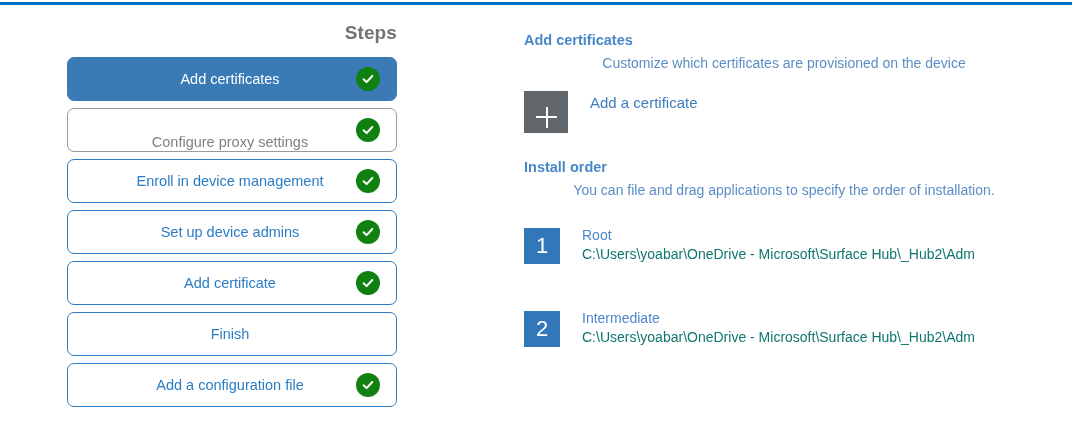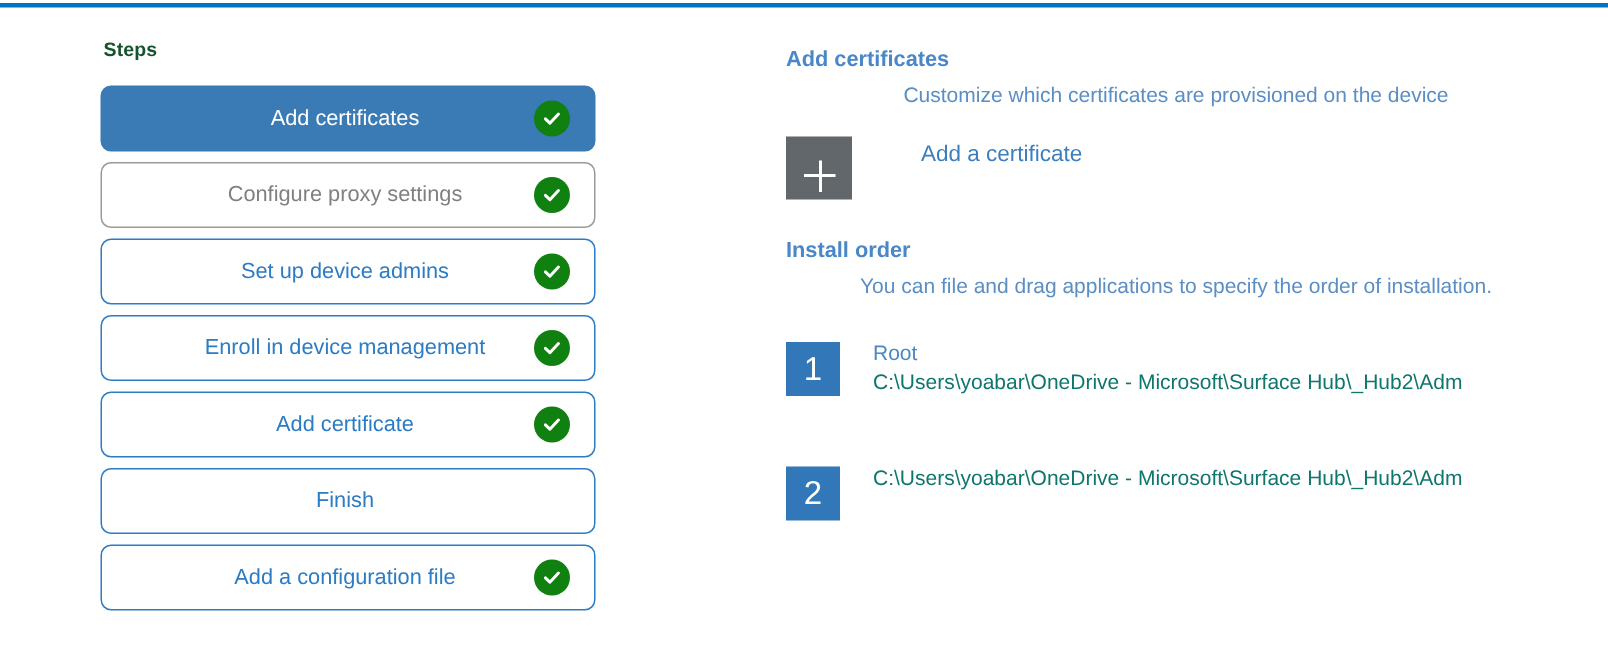--- a/index.html
+++ b/index.html
@@ -36,26 +36,27 @@
   }
 
   
   #steps-panel {
     position: absolute;
     left: 67px;
     top: 17px;
     width: 330px;
   }
   #steps-title {
-    font-size: 13px;
+    font-size: 19px;
     font-weight: bold;
-    color: #14532d;
+    color: #737373;
     letter-spacing: .1px;
     margin: 0 0 13px 2px;
     line-height: 22px;
+    text-align: right;
   }
 
   .step {
     position: relative;
     box-sizing: border-box;
     width: 330px;
     height: 44px;
     margin-bottom: 7px;
     border-radius: 7px;
     border: 1px solid #2b7cc4;
@@ -75,20 +76,21 @@
   }
   .step.active {
     background: #3a7ab5;
     border-color: #3a7ab5;
   }
   .step.active .step-label {
     color: #ffffff;
   }
   .step.muted {
     border-color: #9a9a9a;
+    align-items: flex-end;
   }
   .step.muted .step-label {
     color: #808080;
   }
 
   .check-badge {
     position: absolute;
     right: 16px;
     top: 50%;
     transform: translateY(-50%);
@@ -124,21 +126,20 @@
     text-align: center;
   }
 
   
   #add-cert-row {
     display: flex;
     align-items: flex-start;
     margin-top: 19px;
     cursor: pointer;
     width: 230px;
-    gap: 24px;
   }
   #add-cert-box {
     width: 44px;
     height: 42px;
     background: #62676b;
     position: relative;
     flex: 0 0 auto;
   }
   #add-cert-box .plus-h {
     position: absolute;
@@ -228,30 +229,30 @@
     <div class="step muted">
       <span class="step-label">Configure proxy settings</span>
       <span class="check-badge">
         <svg width="14" height="14" viewBox="0 0 14 14">
             <path d="M2.6 7.2 L5.6 10.1 L11.3 4.0" fill="none" stroke="#ffffff" stroke-width="2" stroke-linecap="round" stroke-linejoin="round"></path>
           </svg>
       </span>
     </div>
 
     <div class="step">
+      <span class="step-label">Enroll in device management</span>
+      <span class="check-badge">
+        <svg width="14" height="14" viewBox="0 0 14 14">
+            <path d="M2.6 7.2 L5.6 10.1 L11.3 4.0" fill="none" stroke="#ffffff" stroke-width="2" stroke-linecap="round" stroke-linejoin="round"></path>
+          </svg>
+      </span>
+    </div>
+
+    <div class="step">
       <span class="step-label">Set up device admins</span>
-      <span class="check-badge">
-        <svg width="14" height="14" viewBox="0 0 14 14">
-            <path d="M2.6 7.2 L5.6 10.1 L11.3 4.0" fill="none" stroke="#ffffff" stroke-width="2" stroke-linecap="round" stroke-linejoin="round"></path>
-          </svg>
-      </span>
-    </div>
-
-    <div class="step">
-      <span class="step-label">Enroll in device management</span>
       <span class="check-badge">
         <svg width="14" height="14" viewBox="0 0 14 14">
             <path d="M2.6 7.2 L5.6 10.1 L11.3 4.0" fill="none" stroke="#ffffff" stroke-width="2" stroke-linecap="round" stroke-linejoin="round"></path>
           </svg>
       </span>
     </div>
 
     <div class="step">
       <span class="step-label">Add certificate</span>
       <span class="check-badge">
@@ -298,20 +299,21 @@
           <div class="order-num">1</div>
           <div class="order-text">
             <div class="order-name">Root</div>
             <div class="order-path">C:\Users\yoabar\OneDrive - Microsoft\Surface Hub\_Hub2\Adm</div>
           </div>
         </div>
 
         <div class="order-item">
           <div class="order-num">2</div>
           <div class="order-text">
+            <div class="order-name">Intermediate</div>
             <div class="order-path">C:\Users\yoabar\OneDrive - Microsoft\Surface Hub\_Hub2\Adm</div>
           </div>
         </div>
 
       </div>
     </div>
 
   </div>
 </div>
 

